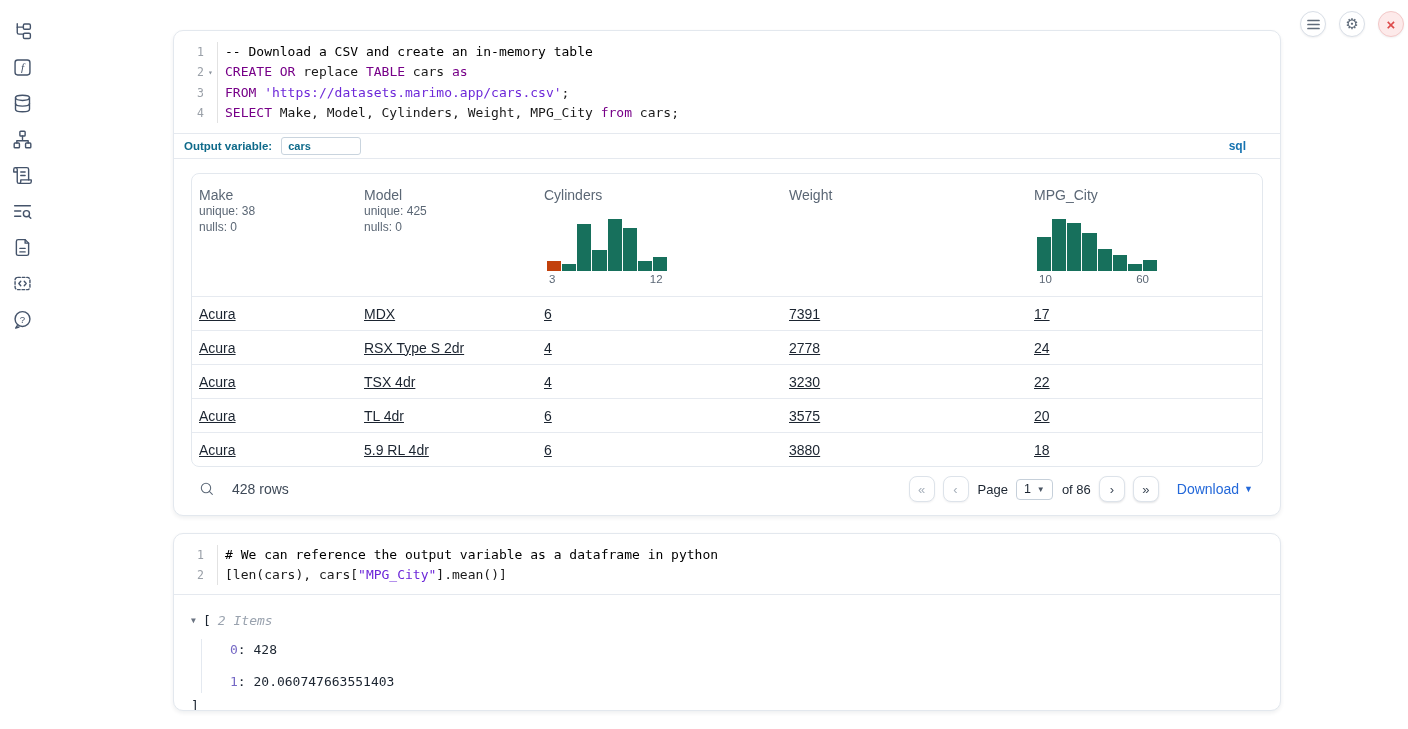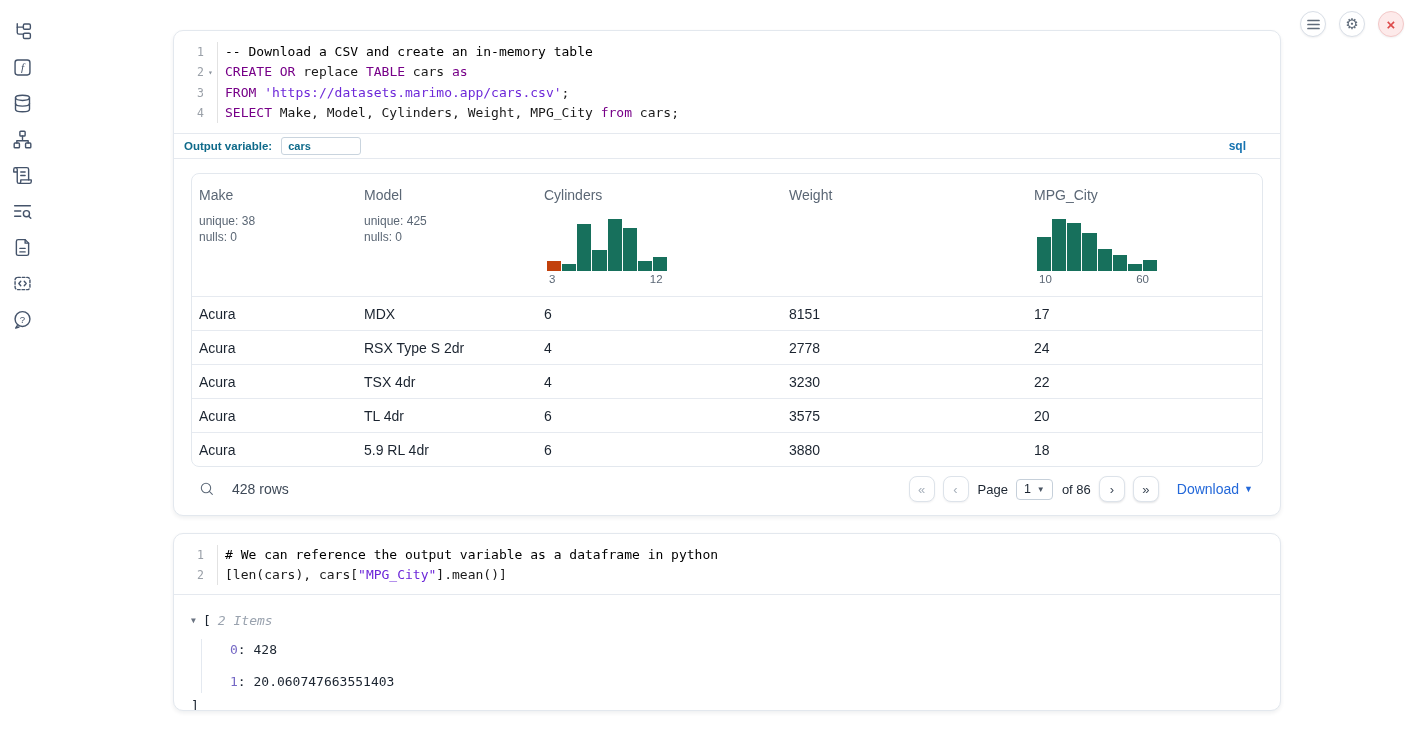--- a/index.html
+++ b/index.html
@@ -44,29 +44,29 @@
   .outvar-spacer { flex:1; }
   .lang-badge { font-size:12px; font-weight:700; color:#1673b1; margin-right:24px; cursor:pointer; }
 
   
   .df-table { margin:14px 17px 0; border:1px solid #e3e8ee; border-radius:8px; overflow:hidden; }
   .df-head, .df-row { display:grid; grid-template-columns:165px 180px 245px 245px 1fr; }
   .df-head { height:122px; }
   .df-col { padding:13px 4px 9px 7px; display:flex; flex-direction:column; }
   .df-col-title { font-size:14px; color:#5b6775; }
   .df-stat { font-size:12px; color:#5b6775; line-height:16px; }
-  .df-stats { margin-top:10px; }
+  .df-stats { }
   .hist { margin-top:auto; width:120px; margin-left:3px; }
   .hist-bars { display:flex; align-items:flex-end; gap:1px; height:52px; }
   .hist-bar { flex:1; }
   .hist-ticks { position:relative; height:14px; font-size:11.5px; color:#5b6775; margin-top:2px; }
   .tick1 { position:absolute; left:2px; top:0; }
   .tick2 { position:absolute; top:0; transform:translateX(-50%); }
   .df-row { height:34px; border-top:1px solid #e6eaf0; align-items:center;
-    font-size:14px; color:#1b2430; cursor:default; }
+    font-size:14px; color:#1b2430; cursor:default;text-decoration:underline; }
   .df-cell { padding-left:7px; white-space:nowrap; }
 
   
   .table-footer { display:flex; align-items:center; height:40px; margin:2px 27px 0 25px; }
   .search-icon { width:16px; height:16px; cursor:pointer; }
   .search-icon svg { stroke:#5f6b7a; stroke-width:1.6; fill:none; stroke-linecap:round; }
   .rowcount { margin-left:17px; font-size:14px; color:#3f4a58; }
   .foot-spacer { flex:1; }
   .pg-btn { width:26px; height:26px; border:1px solid #dde3ea; border-radius:8px; background:#fff;
     display:flex; align-items:center; justify-content:center; font-size:13px; color:#3f4a58;
@@ -265,21 +265,21 @@
               <span class="tick2" style="left: 88%;">60</span>
             </div>
           </div>
         </div>
       </div>
     <div id="table-body">
         <div class="df-row">
           <span class="df-cell">Acura</span>
           <span class="df-cell">MDX</span>
           <span class="df-cell">6</span>
-          <span class="df-cell">8151</span>
+          <span class="df-cell">7391</span>
           <span class="df-cell">17</span>
         </div>
         <div class="df-row">
           <span class="df-cell">Acura</span>
           <span class="df-cell">RSX Type S 2dr</span>
           <span class="df-cell">4</span>
           <span class="df-cell">2778</span>
           <span class="df-cell">24</span>
         </div>
         <div class="df-row">

